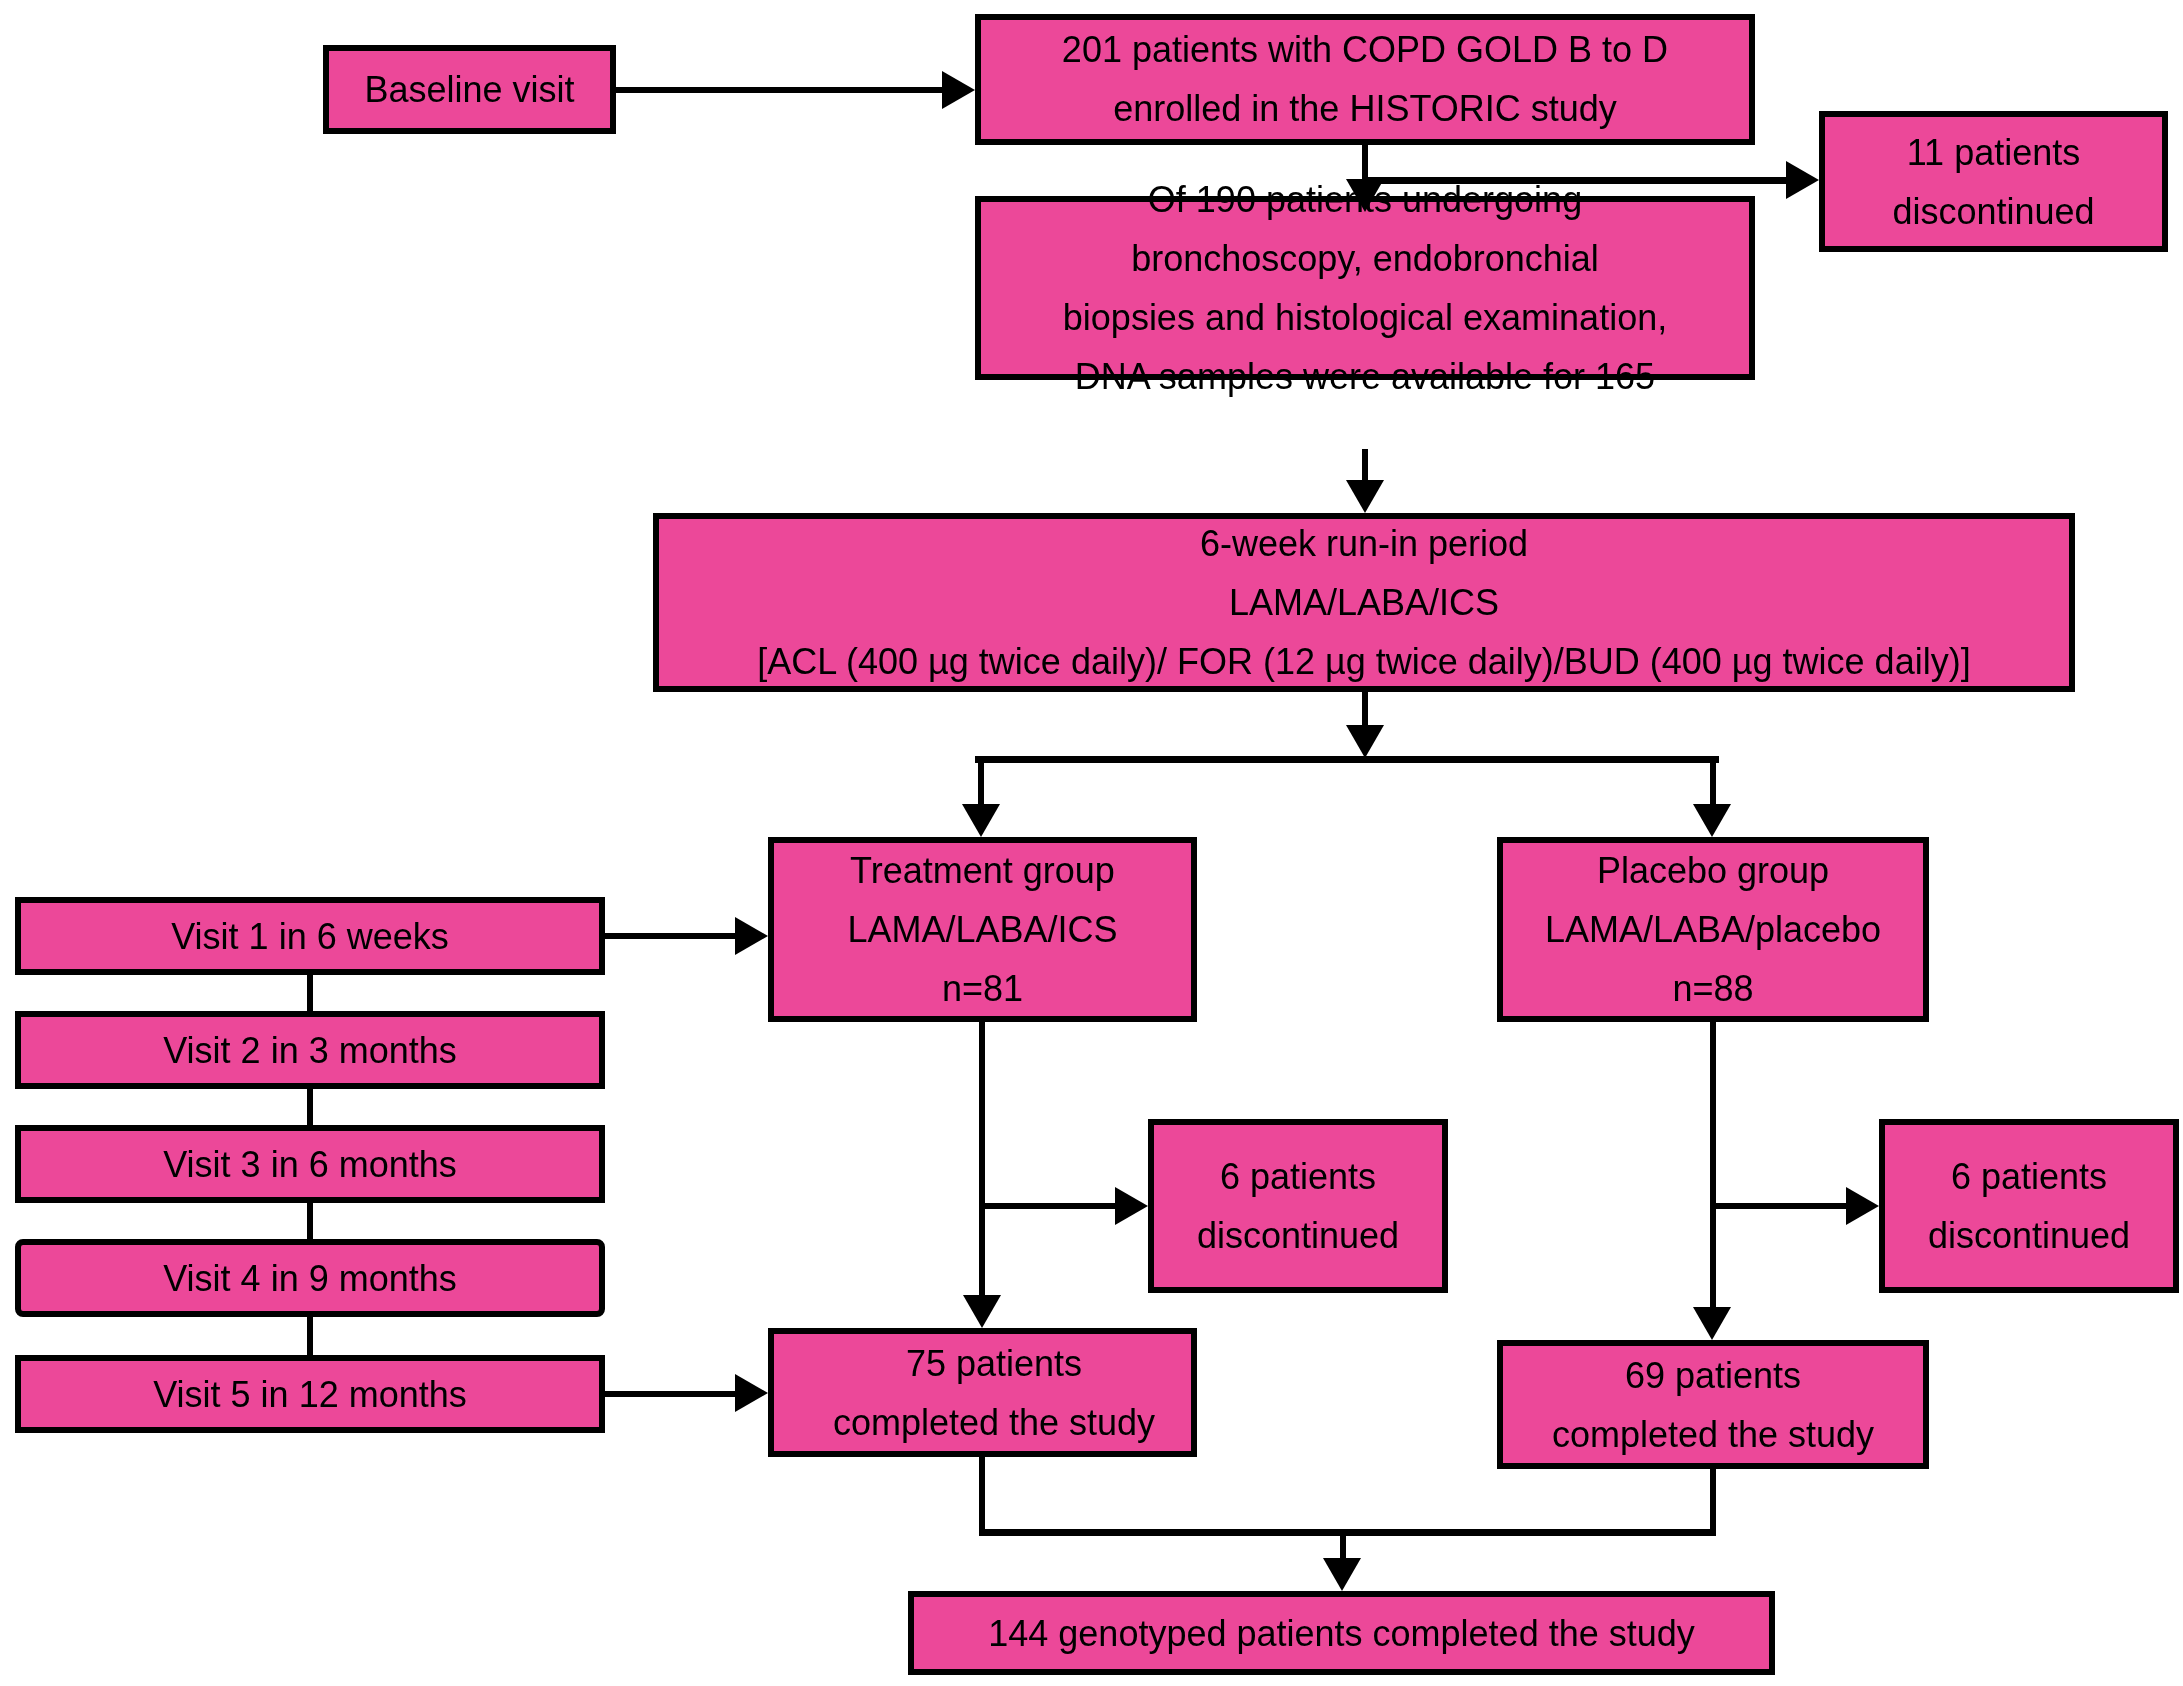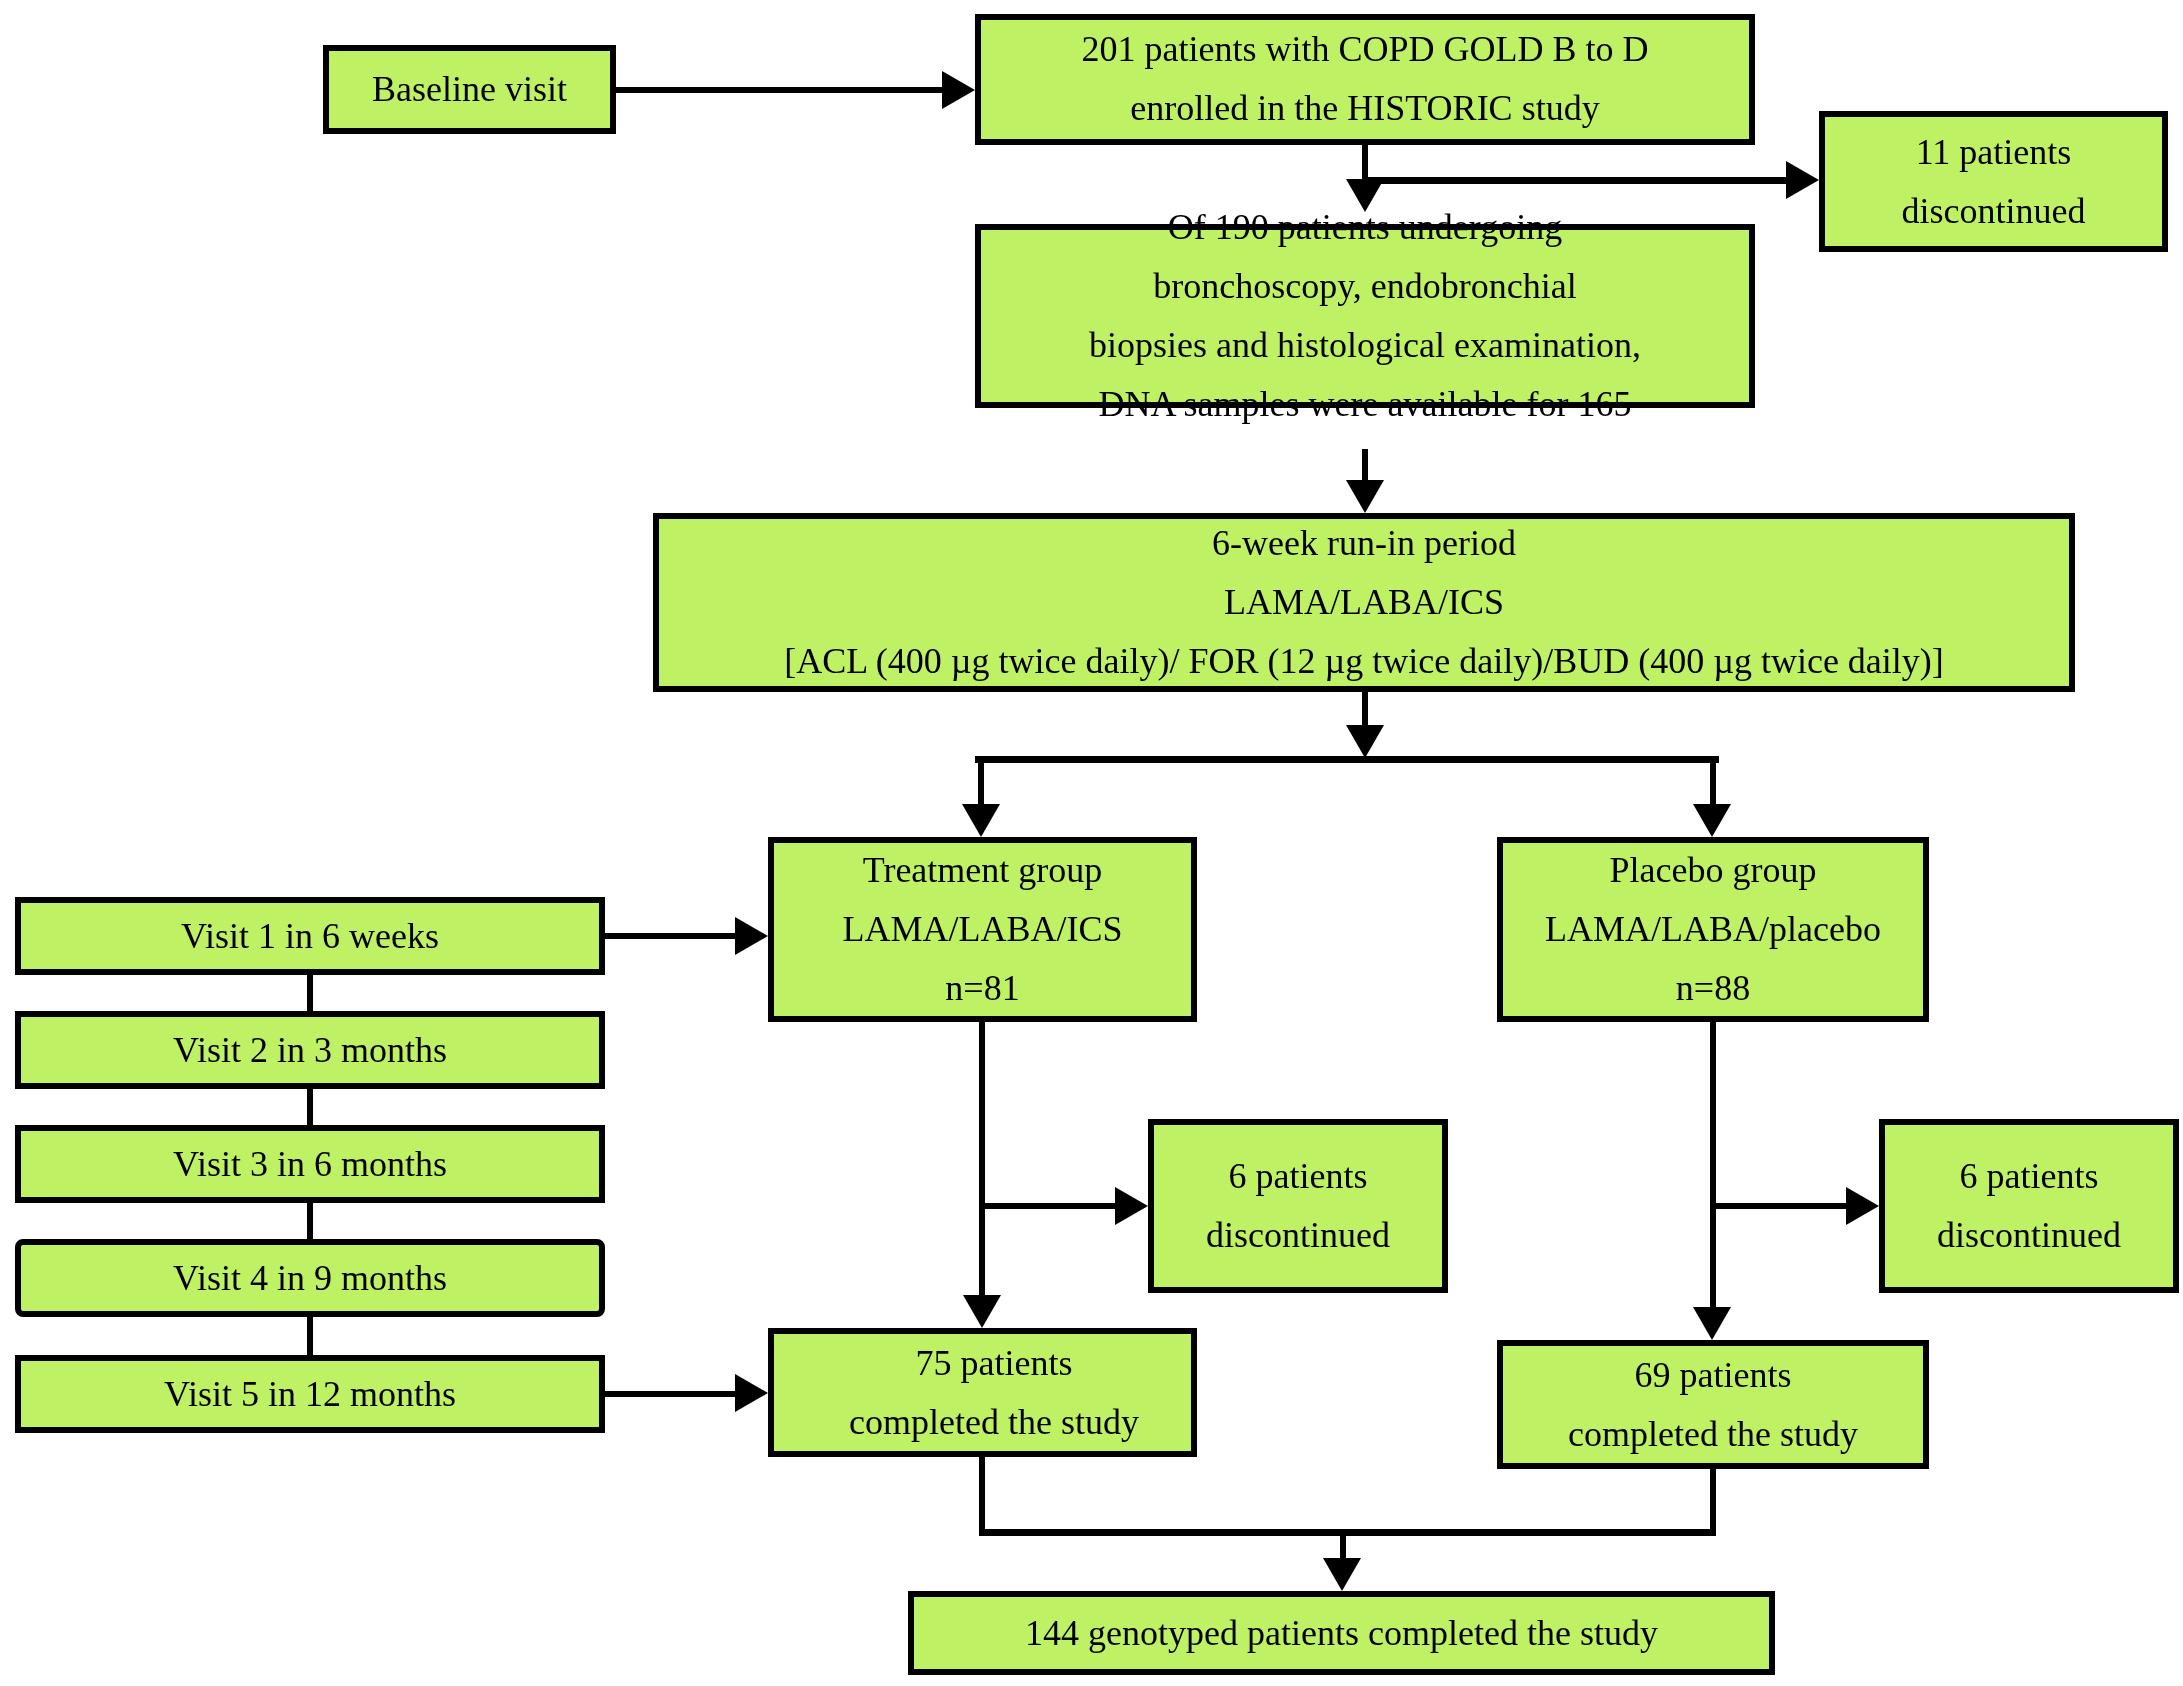--- a/index.html
+++ b/index.html
@@ -9,30 +9,29 @@
     height: 1687px;
     background: #ffffff;
     font-family: "Liberation Sans", sans-serif;
     color: #000000;
     overflow: hidden;
   }
   .node {
     position: absolute;
     box-sizing: border-box;
     border: 6.8px solid #000000;
-    background: #bef264;
+    background: #ec4899;
     display: flex;
     flex-direction: column;
     align-items: center;
     justify-content: center;
     text-align: center;
     font-size: 36px;
     line-height: 59px;
     white-space: nowrap;
-    font-family: Liberation Serif, serif;
   }
   .node span { display: block; }
   .hline, .vline { position: absolute; background: #000000; }
   .arrow-r {
     position: absolute; width: 0; height: 0;
     border-top: 19.5px solid transparent;
     border-bottom: 19.5px solid transparent;
     border-left: 33px solid #000000;
   }
   .arrow-d {
@@ -54,21 +53,21 @@
   <div class="node" style="left:975px; top:13.5px; width:780px; height:131px;">
     <span>201 patients with COPD GOLD B to D</span>
     <span>enrolled in the HISTORIC study</span>
   </div>
 
   <div class="node" style="left:1819px; top:111px; width:349px; height:141px;">
     <span>11 patients</span>
     <span>discontinued</span>
   </div>
 
-  <div class="node" style="left:975px; top:224px; width:780px; height:184px;">
+  <div class="node" style="left:975px; top:196px; width:780px; height:184px;">
     <span>Of 190 patients undergoing</span>
     <span>bronchoscopy, endobronchial</span>
     <span>biopsies and histological examination,</span>
     <span>DNA samples were available for 165</span>
   </div>
 
   <div class="node" style="left:653px; top:513px; width:1422px; height:179px;">
     <span>6-week run-in period</span>
     <span>LAMA/LABA/ICS</span>
     <span>[ACL (400 µg twice daily)/ FOR (12 µg twice daily)/BUD (400 µg twice daily)]</span>

